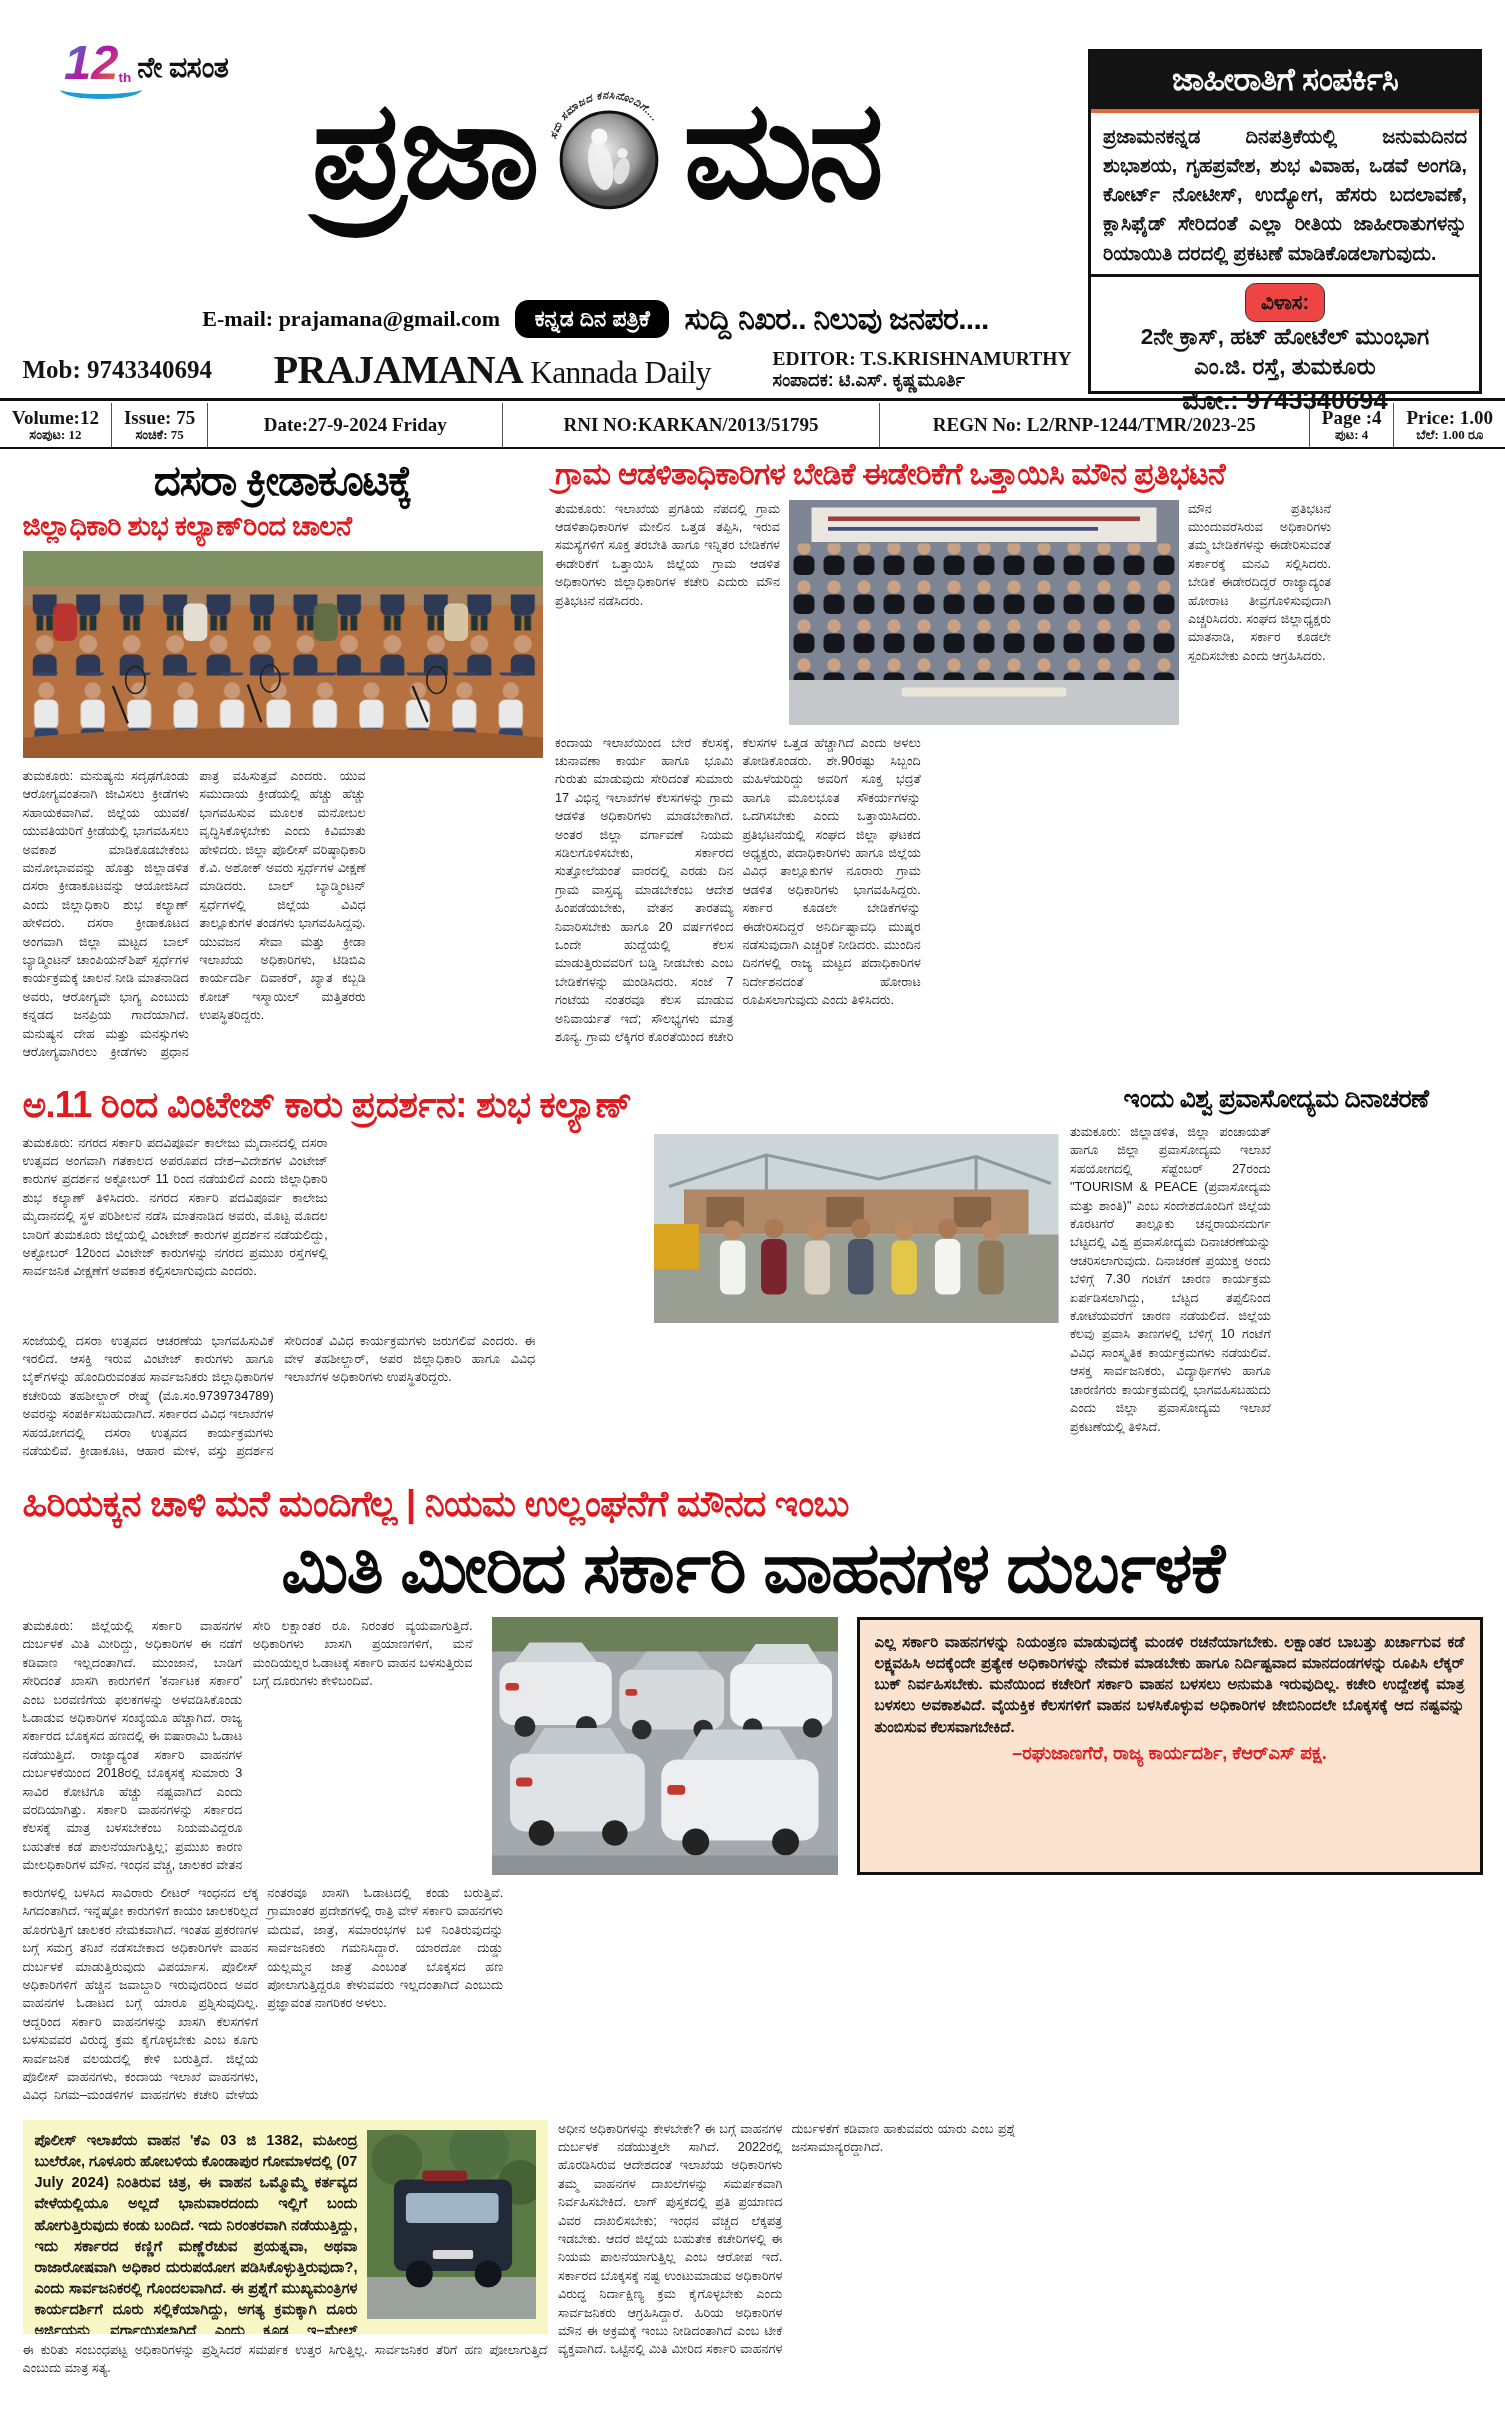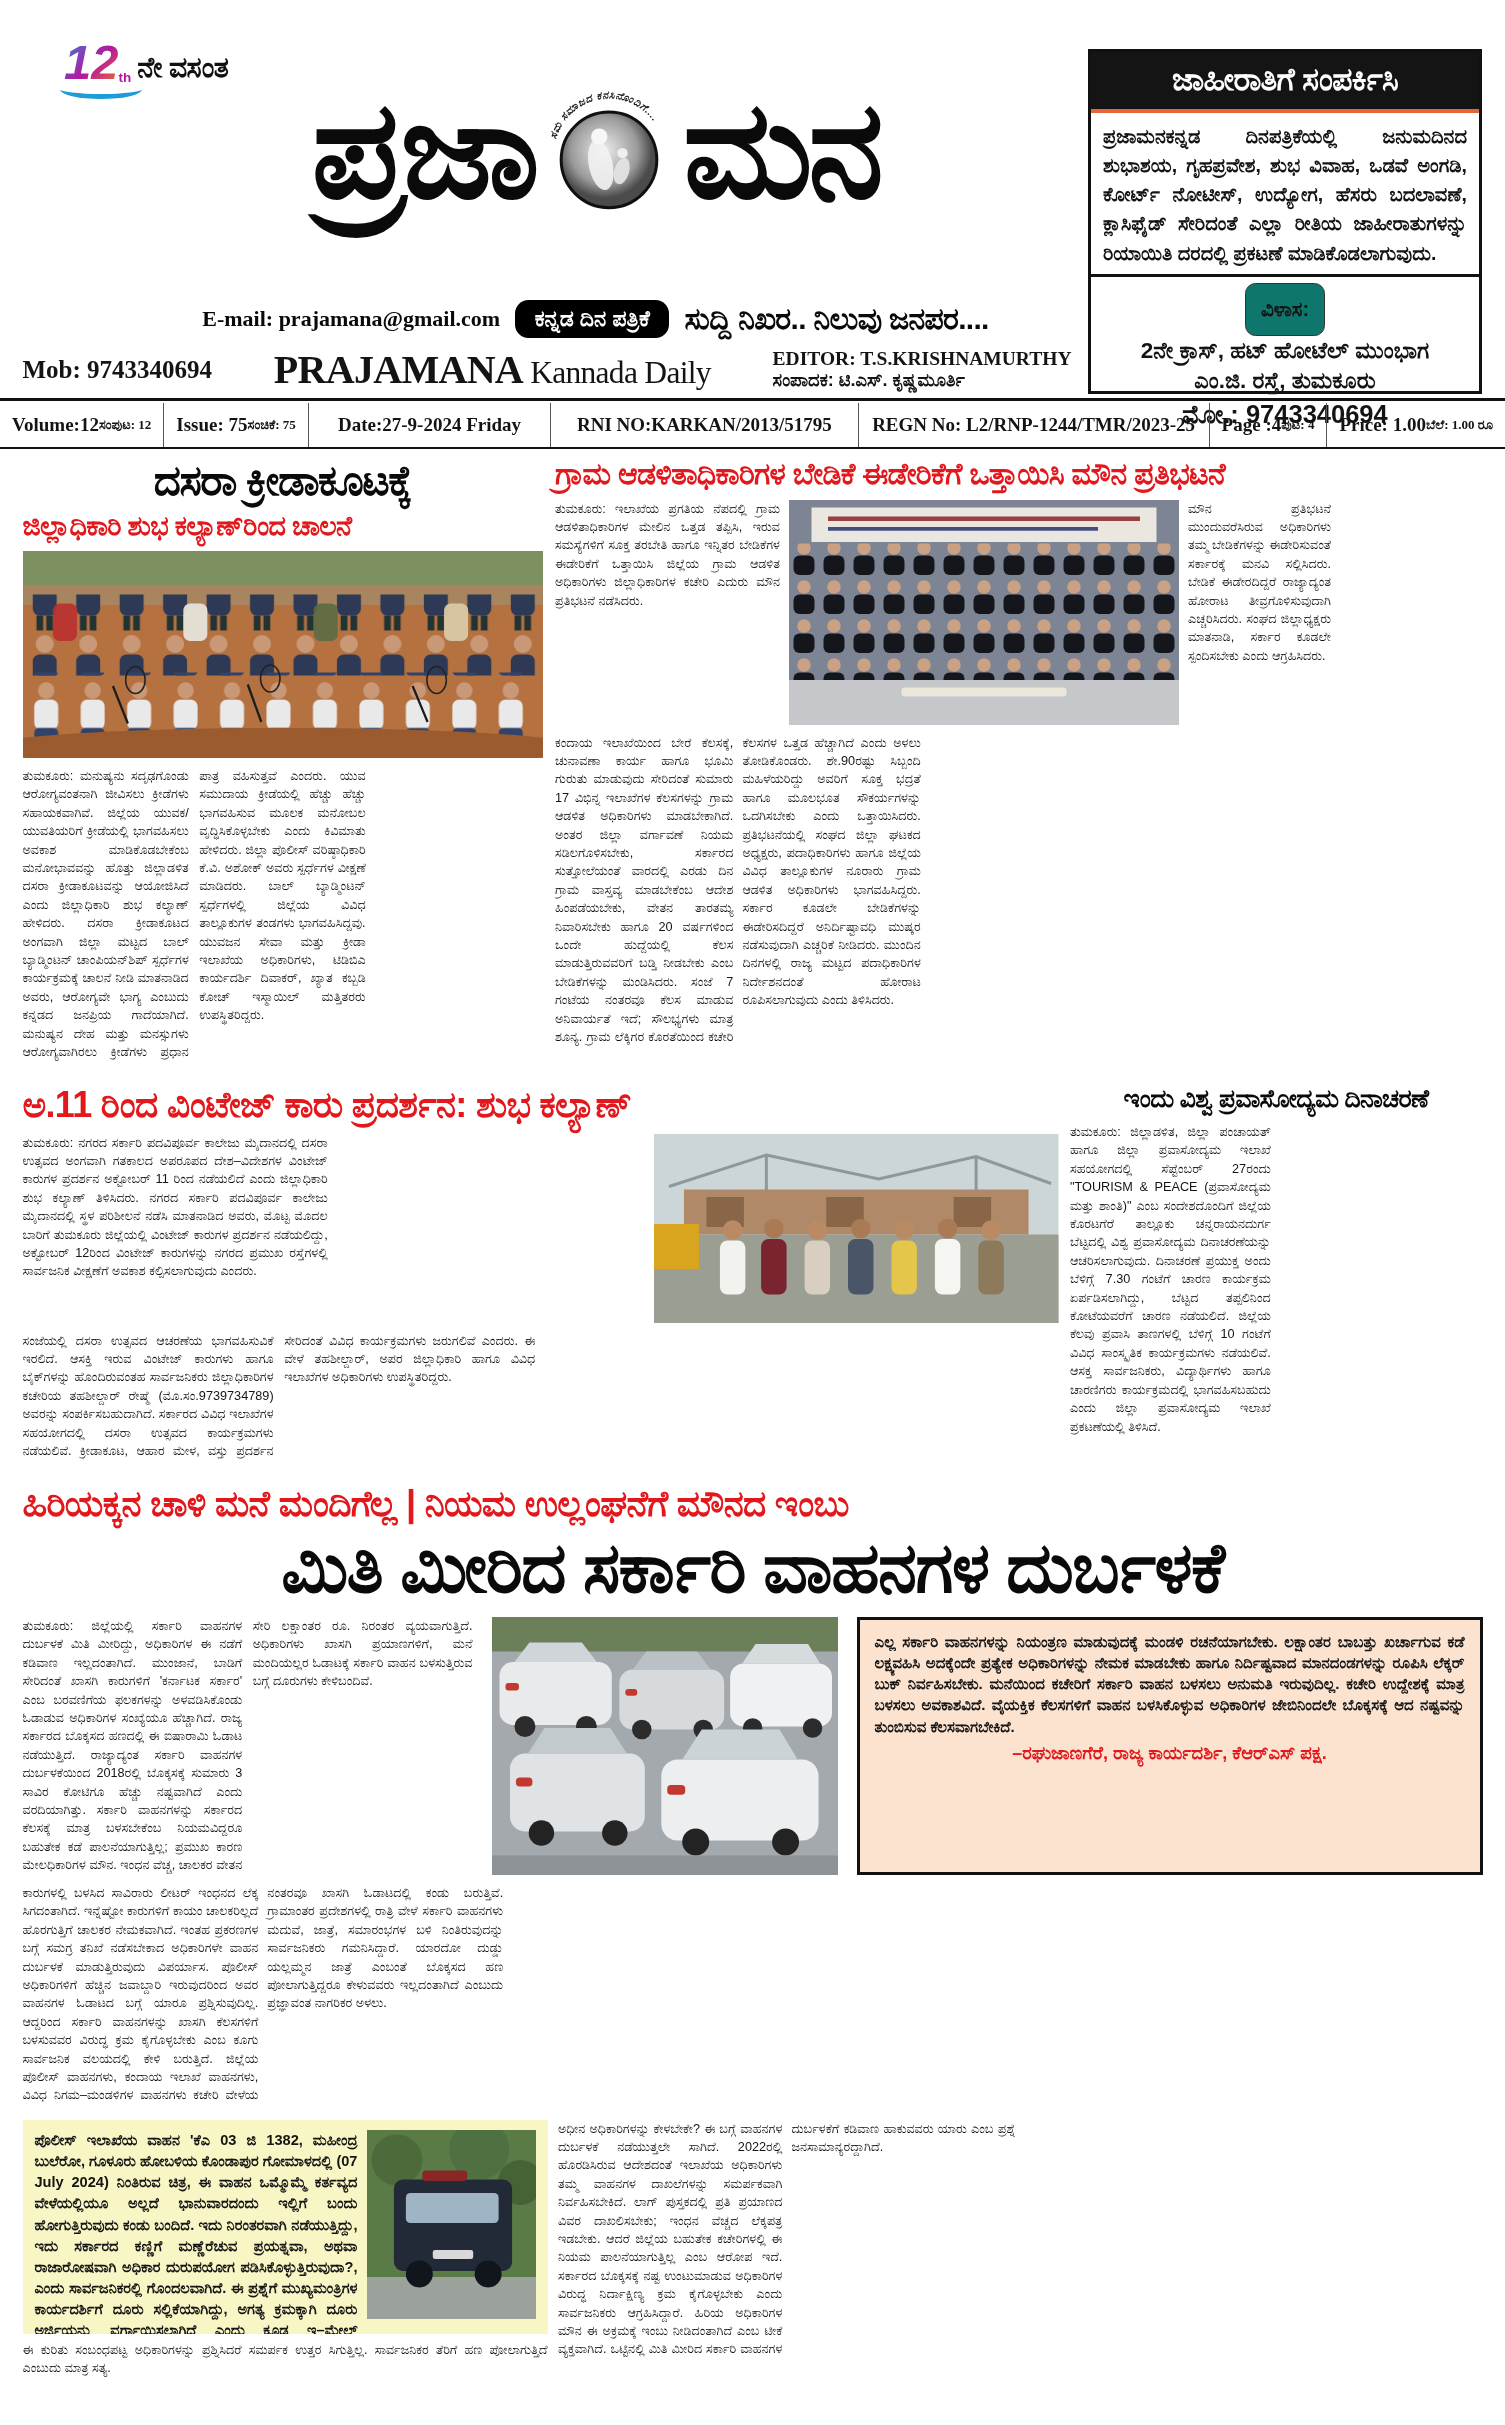--- a/index.html
+++ b/index.html
@@ -24,27 +24,27 @@
   .pname{font-family:"Liberation Serif",serif;font-weight:bold;font-size:40px;letter-spacing:-0.7px}
   .pname .tag{font-size:31.5px;font-weight:normal}
   .editor{line-height:1.15;text-align:left}
   .editor .en{font-family:"Liberation Serif",serif;font-weight:bold;font-size:19.5px}
   .editor .kn{font-weight:bold;font-size:18px}
 
   .ad-box{position:absolute;left:1088px;top:49px;width:394px;height:345px;border:3px solid #111;background:#fff}
   .ad-box .ttl{background:#141414;color:#fff;text-align:center;font-weight:bold;font-size:31.5px;padding:9px 0 10.5px;border-bottom:4.5px solid #e2663a;letter-spacing:-0.7px}
   .ad-box .bd{padding:9px 12px 6px;font-weight:bold;font-size:19.5px;line-height:1.5;text-align:justify}
   .ad-box .addr{border-top:3px solid #111;text-align:center;padding-top:6px}
-  .addr .pill{display:inline-block;background:#0f766e;border:1.5px solid #333;border-radius:10.5px;padding:14px 15px;font-weight:bold;font-size:20px}
+  .addr .pill{display:inline-block;background:#ef4444;border:1.5px solid #333;border-radius:10.5px;padding:7px 15px;font-weight:bold;font-size:20px}
   .addr .l{font-weight:bold;font-size:22.5px;line-height:1.35}
   .addr .ph{font-weight:bold;font-size:25.5px;margin-top:3px}
 
   .rule{position:absolute;left:0;top:398px;width:1505px;height:3px;background:#111}
   .infobar{position:absolute;left:0;top:403px;width:1505px;height:46px;display:flex;align-items:stretch;border-bottom:2.2px solid #111;font-family:"Liberation Serif",serif;font-weight:bold}
-  .infobar .cell{display:flex;flex-direction:row;align-items:center;justify-content:center;padding:0 12px;line-height:1.15;text-align:center}
+  .infobar .cell{display:flex;flex-direction:column;align-items:center;justify-content:center;padding:0 12px;line-height:1.15;text-align:center}
   .infobar .cell+.cell{border-left:1.5px solid #555}
   .infobar .l1{font-size:19px}
   .infobar .l2{font-size:13px}
 
   
   .h-black{font-weight:800;color:#0a0a0a;text-align:center;letter-spacing:-1.5px}
   .h-red{font-weight:800;color:#e2181c;text-align:left;letter-spacing:-0.7px}
   .body-txt{font-size:12.7px;line-height:1.45;text-align:justify;overflow:hidden;overflow-wrap:anywhere;column-fill:auto}
 
   .sec-sports{position:absolute;left:22.5px;top:457px;width:520px;height:618px}

